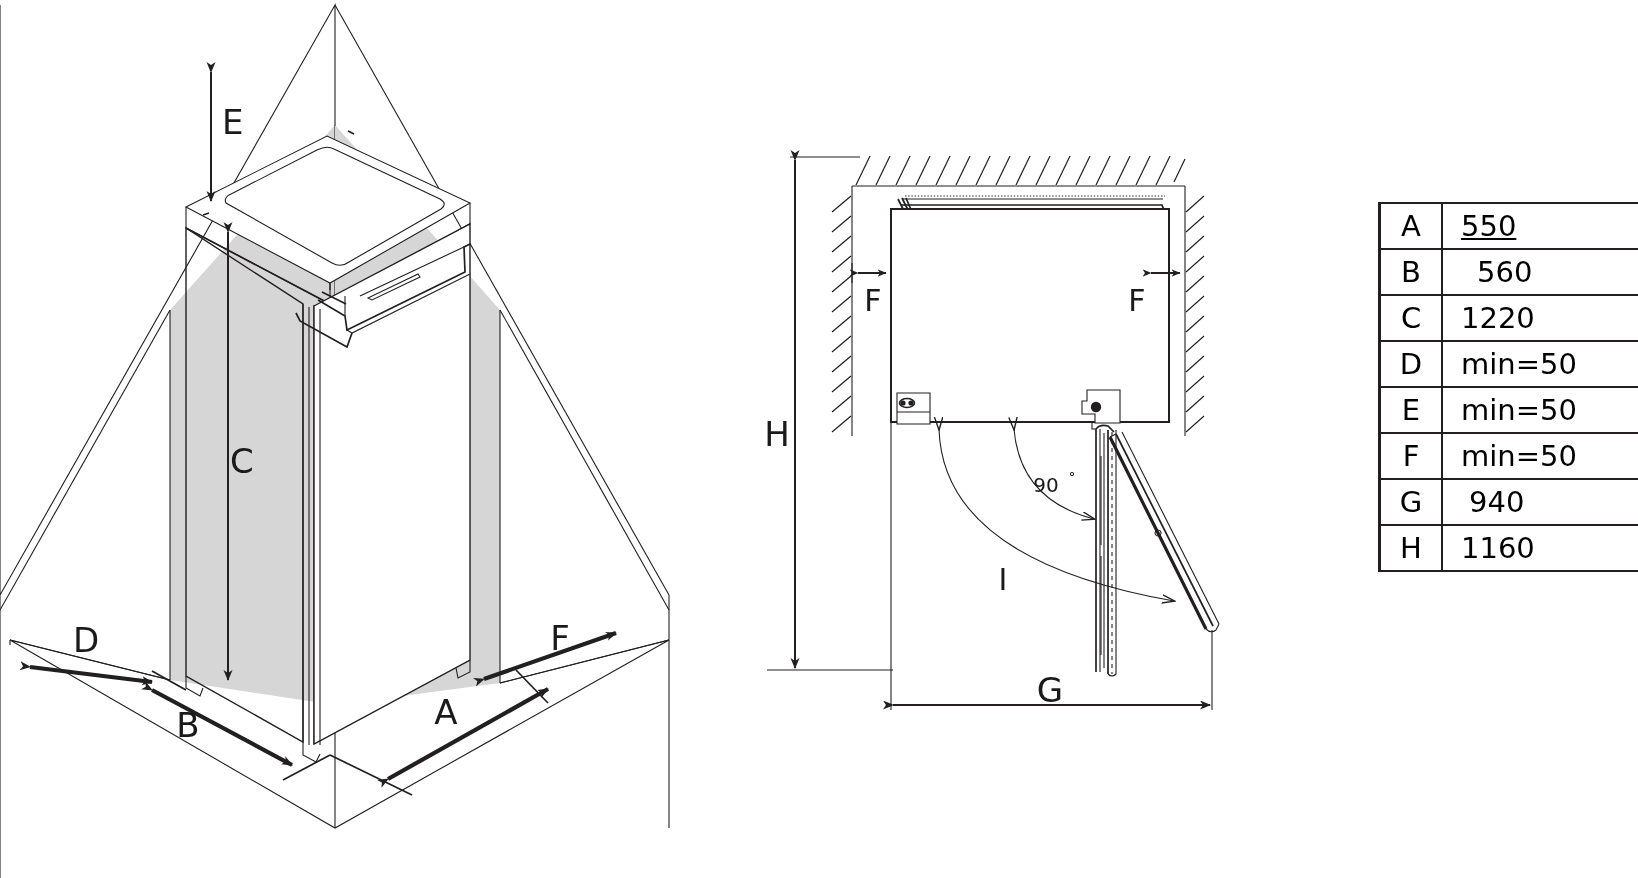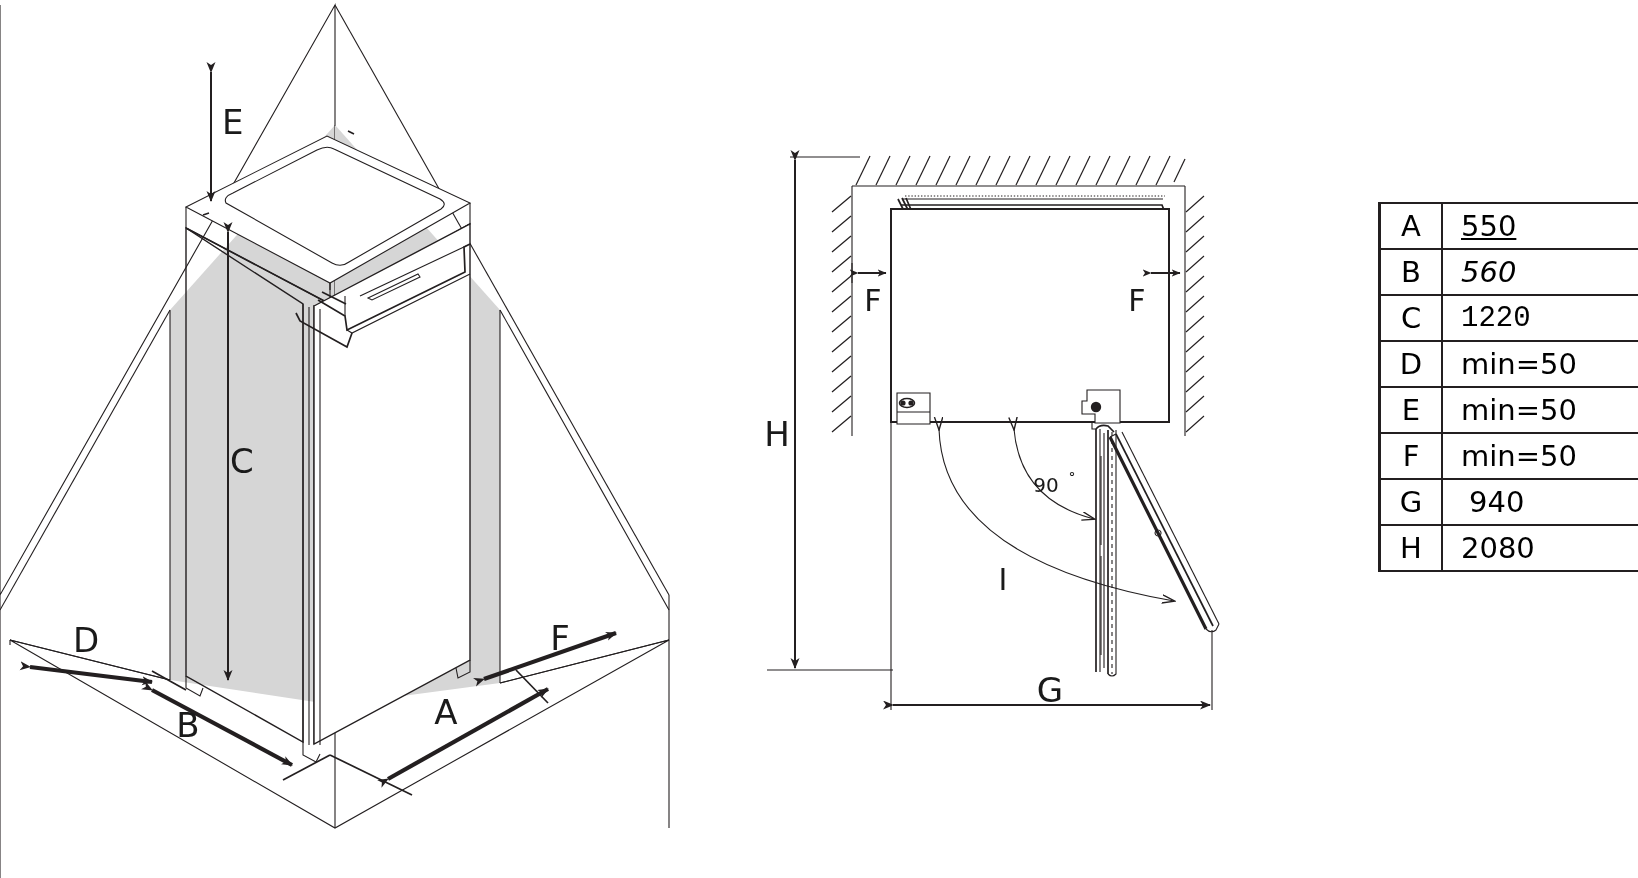--- a/index.html
+++ b/index.html
@@ -308,43 +308,43 @@
 
   <div style="position:absolute; left:1378px; top:202px; width:260px;">
     <table style="border-collapse:collapse; width:260px;">
       <tbody>
         <tr>
           <td class="tbl-txt" style="border:2px solid #231f20; border-left-width:3px; width:58px; height:42px; text-align:center;">A</td>
           <td class="tbl-txt" style="border:2px solid #231f20; border-right:none; padding-left:18px; height:42px;text-decoration:underline;">550</td>
         </tr>
         <tr>
           <td class="tbl-txt" style="border:2px solid #231f20; border-left-width:3px; width:58px; height:42px; text-align:center;">B</td>
-          <td class="tbl-txt" style="border:2px solid #231f20; border-right:none; padding-left:18px; height:42px;font-style:italic;">560</td>
+          <td class="tbl-txt" style="border:2px solid #231f20; border-right:none; padding-left:34px; height:42px;">560</td>
         </tr>
         <tr>
           <td class="tbl-txt" style="border:2px solid #231f20; border-left-width:3px; width:58px; height:42px; text-align:center;">C</td>
-          <td class="tbl-txt" style="border:2px solid #231f20; border-right:none; padding-left:18px; height:42px;font-family:Liberation Mono, monospace;">1220</td>
+          <td class="tbl-txt" style="border:2px solid #231f20; border-right:none; padding-left:18px; height:42px;">1220</td>
         </tr>
         <tr>
           <td class="tbl-txt" style="border:2px solid #231f20; border-left-width:3px; width:58px; height:42px; text-align:center;">D</td>
           <td class="tbl-txt" style="border:2px solid #231f20; border-right:none; padding-left:18px; height:42px;">min=50</td>
         </tr>
         <tr>
           <td class="tbl-txt" style="border:2px solid #231f20; border-left-width:3px; width:58px; height:42px; text-align:center;">E</td>
           <td class="tbl-txt" style="border:2px solid #231f20; border-right:none; padding-left:18px; height:42px;">min=50</td>
         </tr>
         <tr>
           <td class="tbl-txt" style="border:2px solid #231f20; border-left-width:3px; width:58px; height:42px; text-align:center;">F</td>
           <td class="tbl-txt" style="border:2px solid #231f20; border-right:none; padding-left:18px; height:42px;">min=50</td>
         </tr>
         <tr>
           <td class="tbl-txt" style="border:2px solid #231f20; border-left-width:3px; width:58px; height:42px; text-align:center;">G</td>
           <td class="tbl-txt" style="border:2px solid #231f20; border-right:none; padding-left:26px; height:42px;">940</td>
         </tr>
         <tr>
           <td class="tbl-txt" style="border:2px solid #231f20; border-left-width:3px; width:58px; height:42px; text-align:center;">H</td>
-          <td class="tbl-txt" style="border:2px solid #231f20; border-right:none; padding-left:18px; height:42px;">2080</td>
+          <td class="tbl-txt" style="border:2px solid #231f20; border-right:none; padding-left:18px; height:42px;">1160</td>
         </tr>
       </tbody>
     </table>
   </div>
 
 </div>
 
 </body></html>

